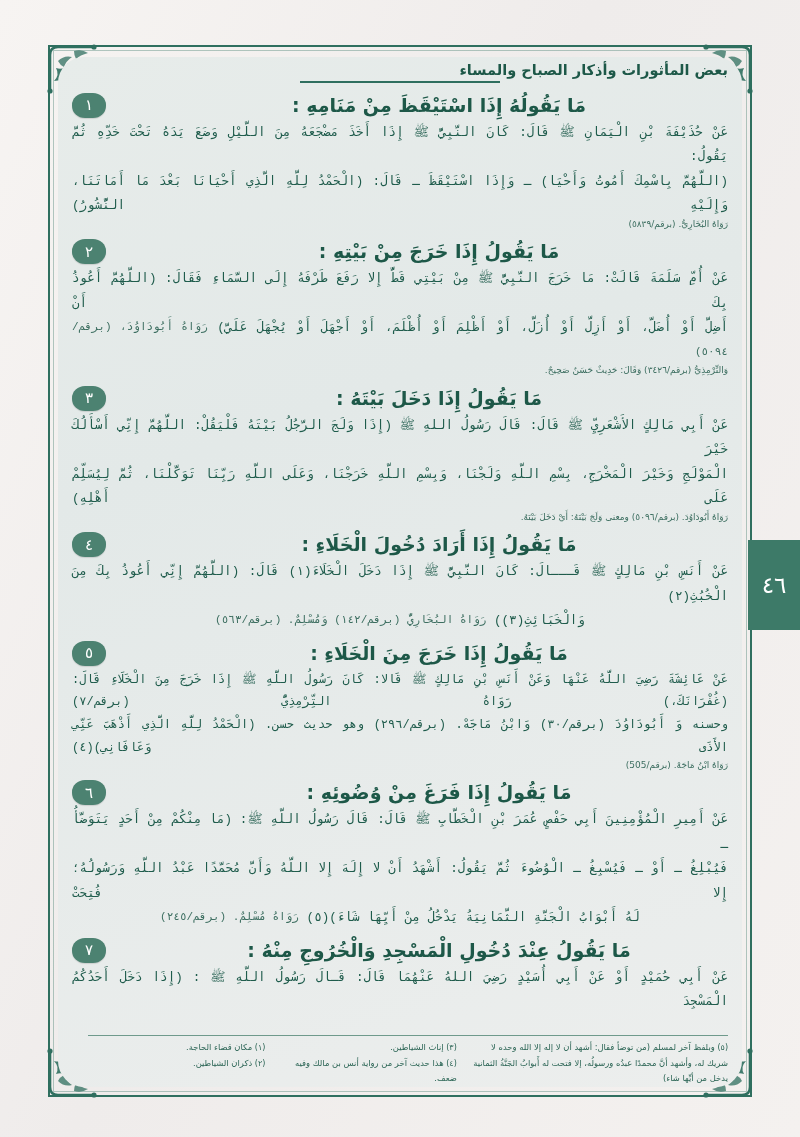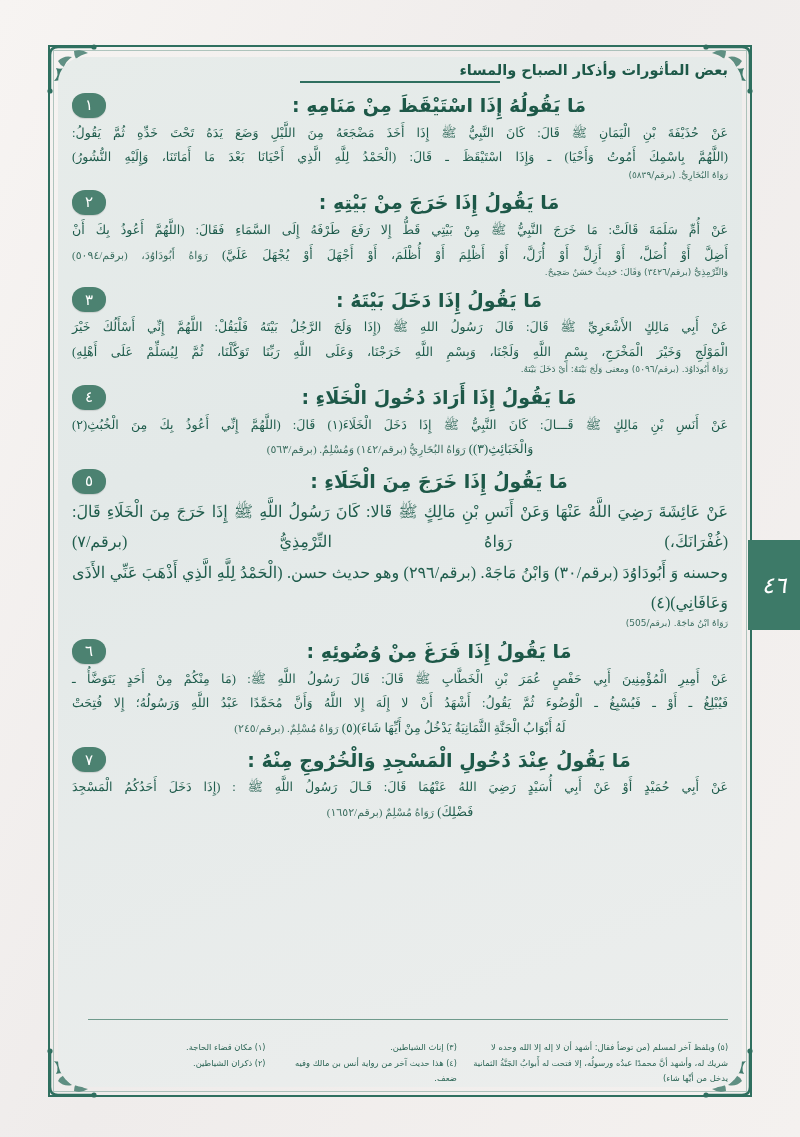--- a/index.html
+++ b/index.html
@@ -45,21 +45,20 @@
   .page-tab{
     position:absolute;
     right:0;top:540px;
     width:52px;height:90px;
     background:#3d7a68;
     display:flex;align-items:center;justify-content:center;
     color:#ffffff;
     font-size:23px;
     letter-spacing:1px;
     font-family:"DejaVu Sans",sans-serif;
-    font-style:italic;
   }
 
   
   .content{
     position:absolute;
     left:72px;top:62px;right:72px;bottom:66px;
     color:#1f5c4c;
     direction:rtl;
     text-align:justify;
   }
@@ -107,44 +106,44 @@
     white-space:nowrap;
     font-family:"DejaVu Sans",sans-serif;
     line-height:1.3;
   }
   .body-text{
     font-size:12.6px;
     line-height:1.95;
     text-align:justify;
     text-align-last:justify;
     color:#1f5c4c;
-    font-family:Liberation Serif, serif;
+    font-family:Liberation Mono, monospace;
   }
   .body-text.last-right{text-align-last:center;}
   .ref{
     font-size:11px;
     color:#3c6e60;
     vertical-align:middle;
   }
   .sep-line{
-    font-size:16px;line-height:1.9;
+    font-size:12px;line-height:1.9;
   }
   .attrib-line{
     font-size:9px;
     text-align:right;
     color:#3c6e60;
     margin-top:-2px;
     line-height:1.7;
   }
   
   .footnotes{
     position:absolute;
     left:88px;right:72px;bottom:50px;
     border-top:1px solid #6f9a8c;
-    padding-top:20px;
+    padding-top:4px;
     direction:rtl;
   }
   .fn-cols{
     display:flex;
     flex-direction:row-reverse;
     gap:14px;
     font-size:8.4px;
     line-height:1.85;
     color:#2a6454;
   }
@@ -279,24 +278,20 @@
         <span class="ref">رَوَاهُ مُسْلِمٌ. (برقم/٢٤٥)</span>
       </div>
     </div>
 
     <div class="section">
       <div class="sec-head">
         <span class="badge">٧</span>
         <span class="sec-title">مَا يَقُولُ عِنْدَ دُخُولِ الْمَسْجِدِ وَالْخُرُوجِ مِنْهُ :</span>
       </div>
       <div class="body-text">عَنْ أَبِي حُمَيْدٍ أَوْ عَنْ أَبِي أُسَيْدٍ رَضِيَ اللهُ عَنْهُمَا قَالَ: قَـالَ رَسُولُ اللَّهِ ﷺ : (إِذَا دَخَلَ أَحَدُكُمُ الْمَسْجِدَ</div>
-      <div class="body-text last-right">
-        <span>فَضْلِكَ)</span>
-        <span class="ref">رَوَاهُ مُسْلِمٌ (برقم/١٦٥٢)</span>
-      </div>
     </div>
 
   </div>
 
   <div class="footnotes">
     <div class="fn-cols">
       <div class="fn-col">
         <span class="fn-item">
           <span class="fn-num">(١)</span>
           <span>مكان قضاء الحاجة.</span>

